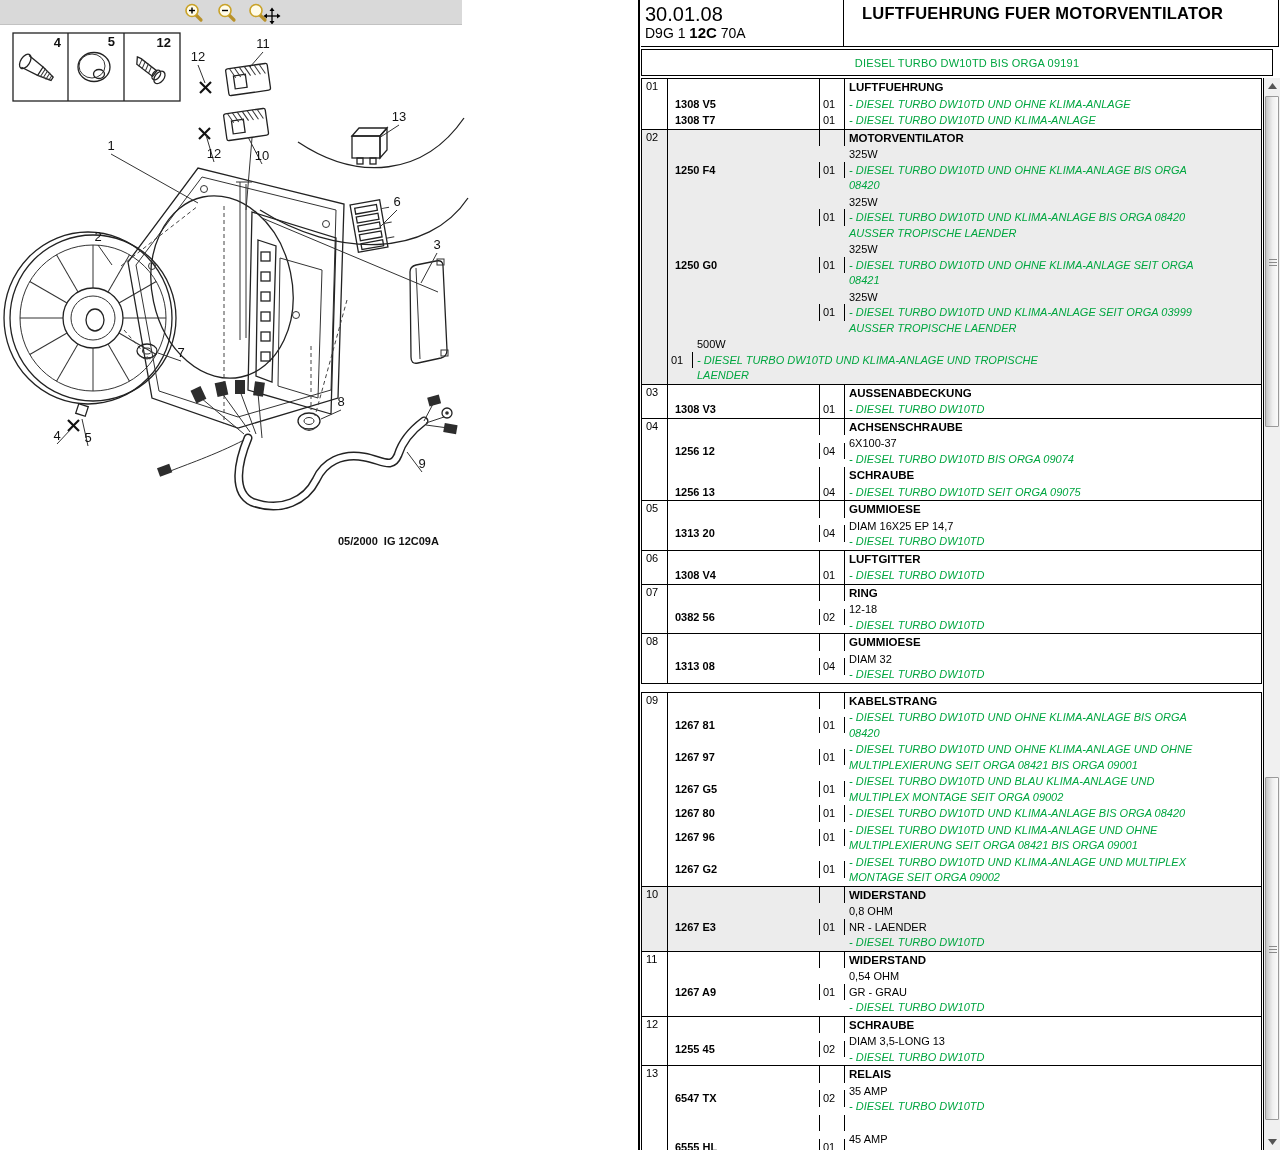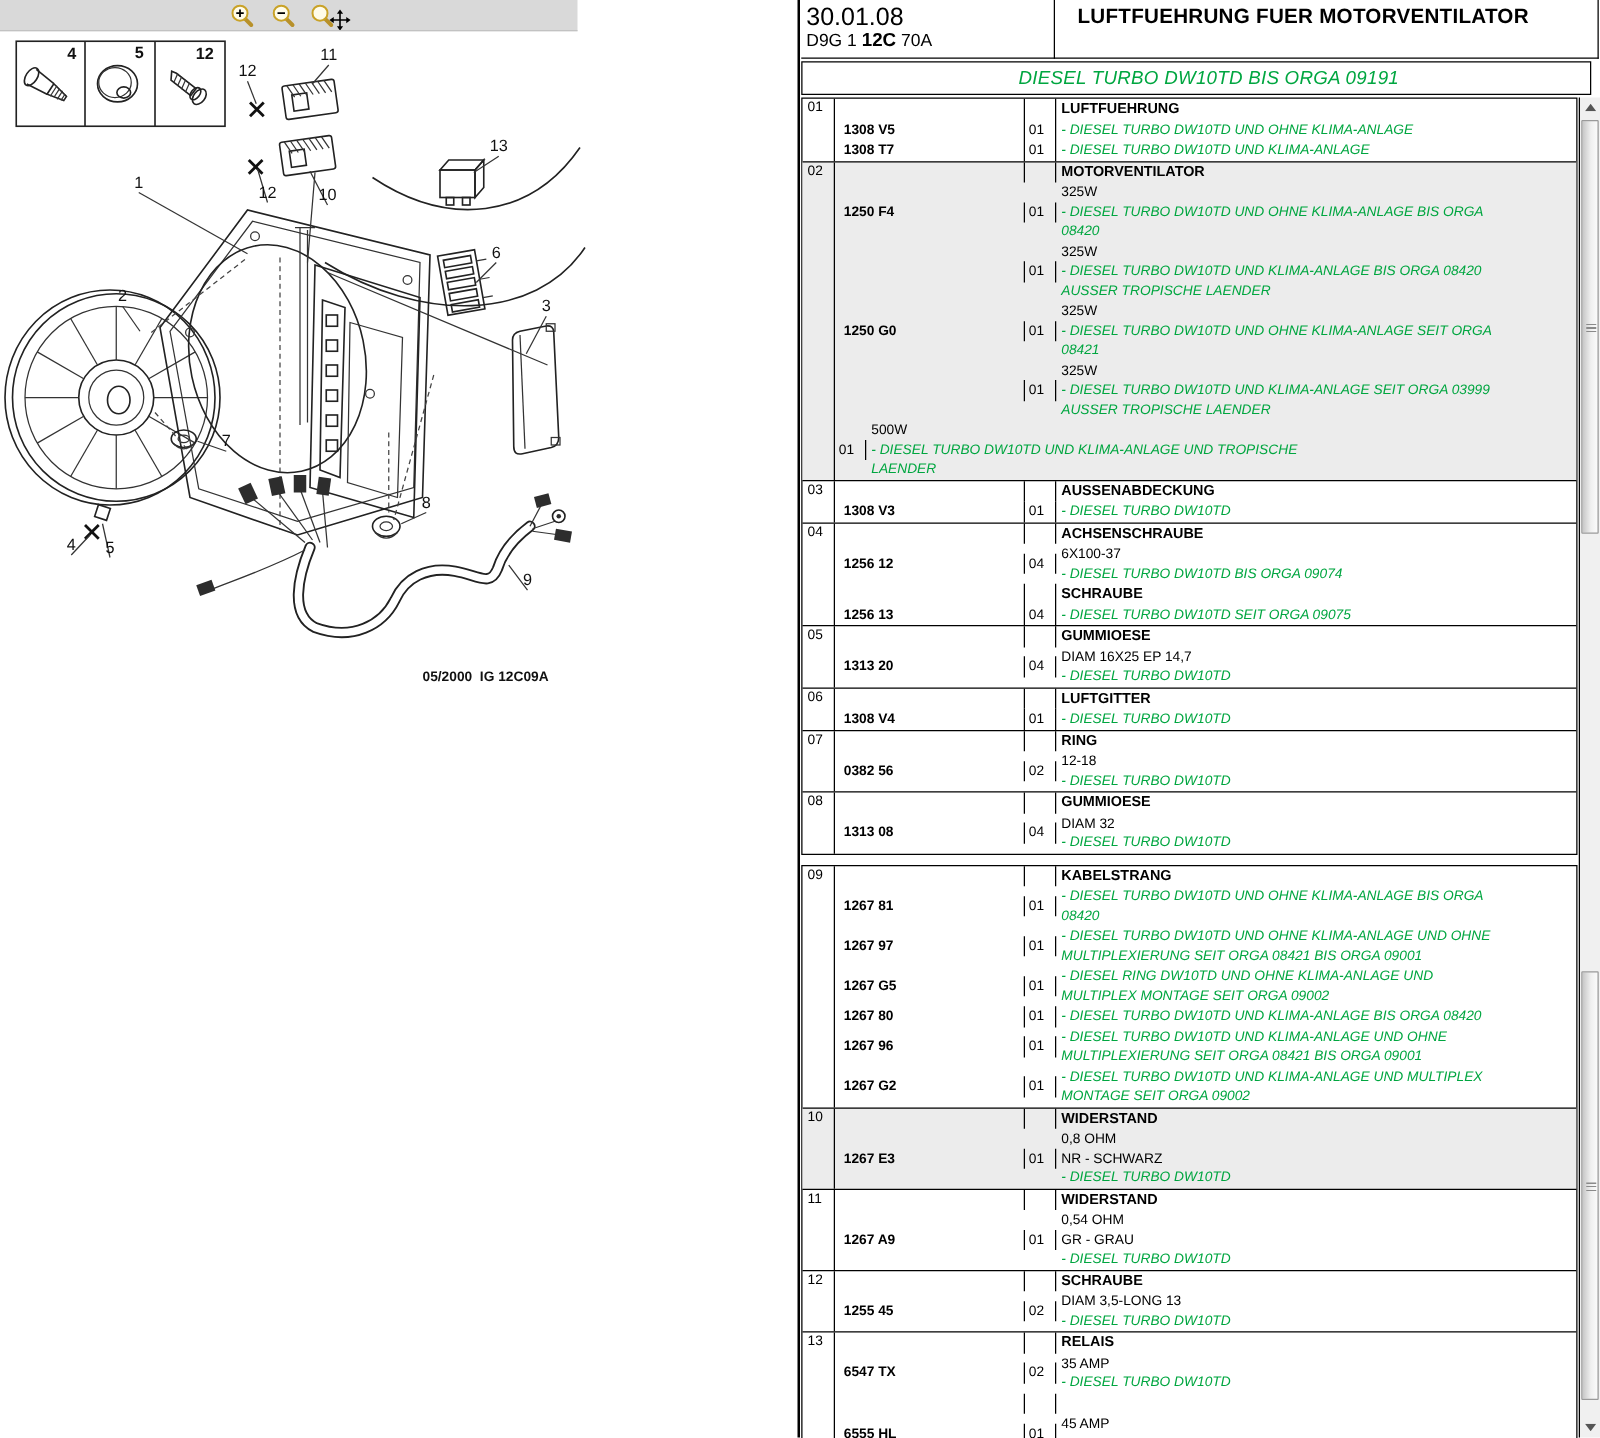--- a/index.html
+++ b/index.html
@@ -17,21 +17,21 @@
   
   #rheader{left:641px;top:0;width:638px;height:47px;border-bottom:1px solid #000;border-right:1px solid #000;}
   #rheader .left{position:absolute;left:0;top:0;width:202px;height:47px;}
   #rheader .date{position:absolute;left:4px;top:3px;font-size:20px;}
   #rheader .code{position:absolute;left:4px;top:24px;font-size:14px;}
   #rheader .code b{font-size:15px;}
   #rheader .titlecell{position:absolute;left:202px;top:0;right:0;height:47px;border-left:1px solid #000;}
   #rheader .title{position:absolute;left:18px;top:4px;font-size:16.5px;font-weight:bold;letter-spacing:.2px;white-space:nowrap;}
   #banner{left:641px;top:49px;width:632px;height:27px;border:1px solid #000;
     display:flex;align-items:center;justify-content:center;}
-  #banner span{color:var(--green);font-style:italic;font-size:15px;letter-spacing:.2px;margin-left:20px;}
+  #banner span{color:var(--green);font-size:11px;letter-spacing:.2px;margin-left:20px;}
 
   
   #tables{left:641px;top:78px;width:621px;}
   .ptable{border:1px solid #000;width:100%;background:#fff;}
   .ptable + .ptable{margin-top:8px;}
   .trow{display:flex;align-items:stretch;}
   .trow + .trow{border-top:1px solid #000;}
   .trow.shaded{background:var(--shade);}
   .c1{width:26px;border-right:1px solid #000;padding:1px 0 0 4px;font-size:11px;flex:none;}
   .entries{flex:1;display:flex;flex-direction:column;min-width:0;}
@@ -596,21 +596,21 @@
             <div class="c3">01</div>
             <div class="c4">
               <div class="l s-green">- DIESEL TURBO DW10TD UND OHNE KLIMA-ANLAGE UND OHNE</div>
               <div class="l s-green">MULTIPLEXIERUNG SEIT ORGA 08421 BIS ORGA 09001</div>
             </div>
           </div>
           <div class="entry">
             <div class="c2">1267 G5</div>
             <div class="c3">01</div>
             <div class="c4">
-              <div class="l s-green">- DIESEL RING DW10TD UND OHNE KLIMA-ANLAGE UND</div>
+              <div class="l s-green">- DIESEL TURBO DW10TD UND BLAU KLIMA-ANLAGE UND</div>
               <div class="l s-green">MULTIPLEX MONTAGE SEIT ORGA 09002</div>
             </div>
           </div>
           <div class="entry">
             <div class="c2">1267 80</div>
             <div class="c3">01</div>
             <div class="c4">
               <div class="l s-green">- DIESEL TURBO DW10TD UND KLIMA-ANLAGE BIS ORGA 08420</div>
             </div>
           </div>
@@ -640,21 +640,21 @@
             <div class="c3">&nbsp;</div>
             <div class="c4">
               <div class="l s-head">WIDERSTAND</div>
             </div>
           </div>
           <div class="entry">
             <div class="c2">1267 E3</div>
             <div class="c3">01</div>
             <div class="c4">
               <div class="l s-plain">0,8 OHM</div>
-              <div class="l s-plain">NR - SCHWARZ</div>
+              <div class="l s-plain">NR - LAENDER</div>
               <div class="l s-green">- DIESEL TURBO DW10TD</div>
             </div>
           </div>
         </div>
       </div>
       <div class="trow">
         <div class="c1">11</div>
         <div class="entries">
           <div class="entry">
             <div class="c2">&nbsp;</div>

